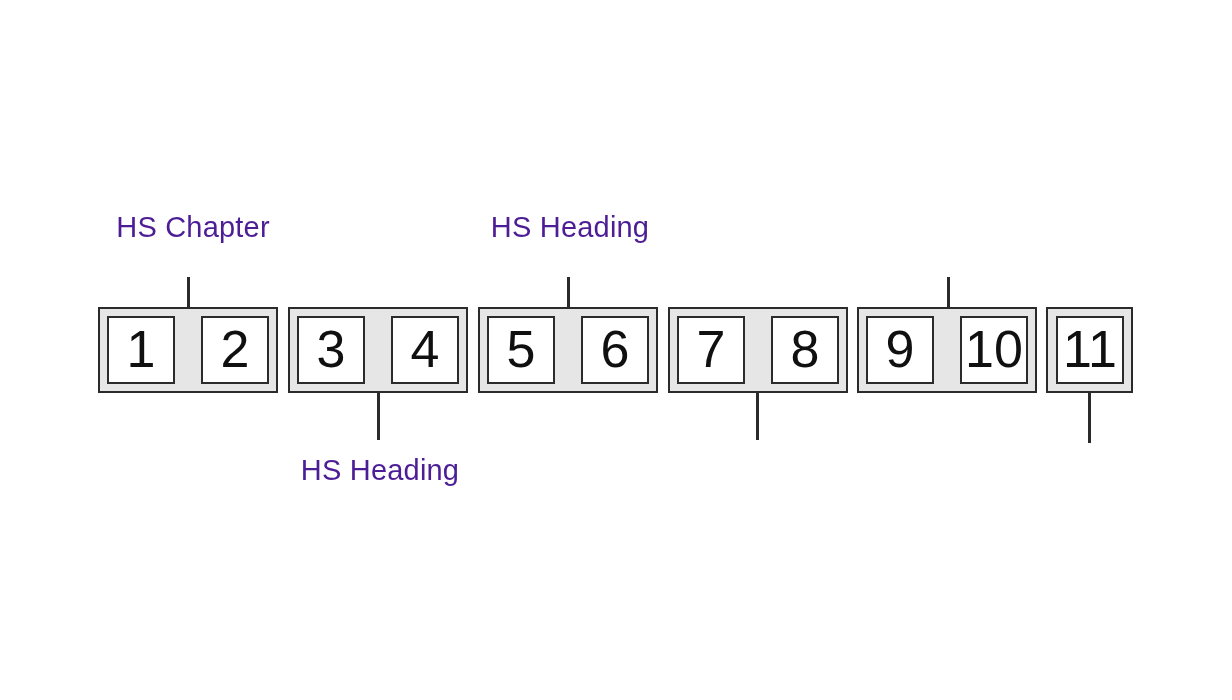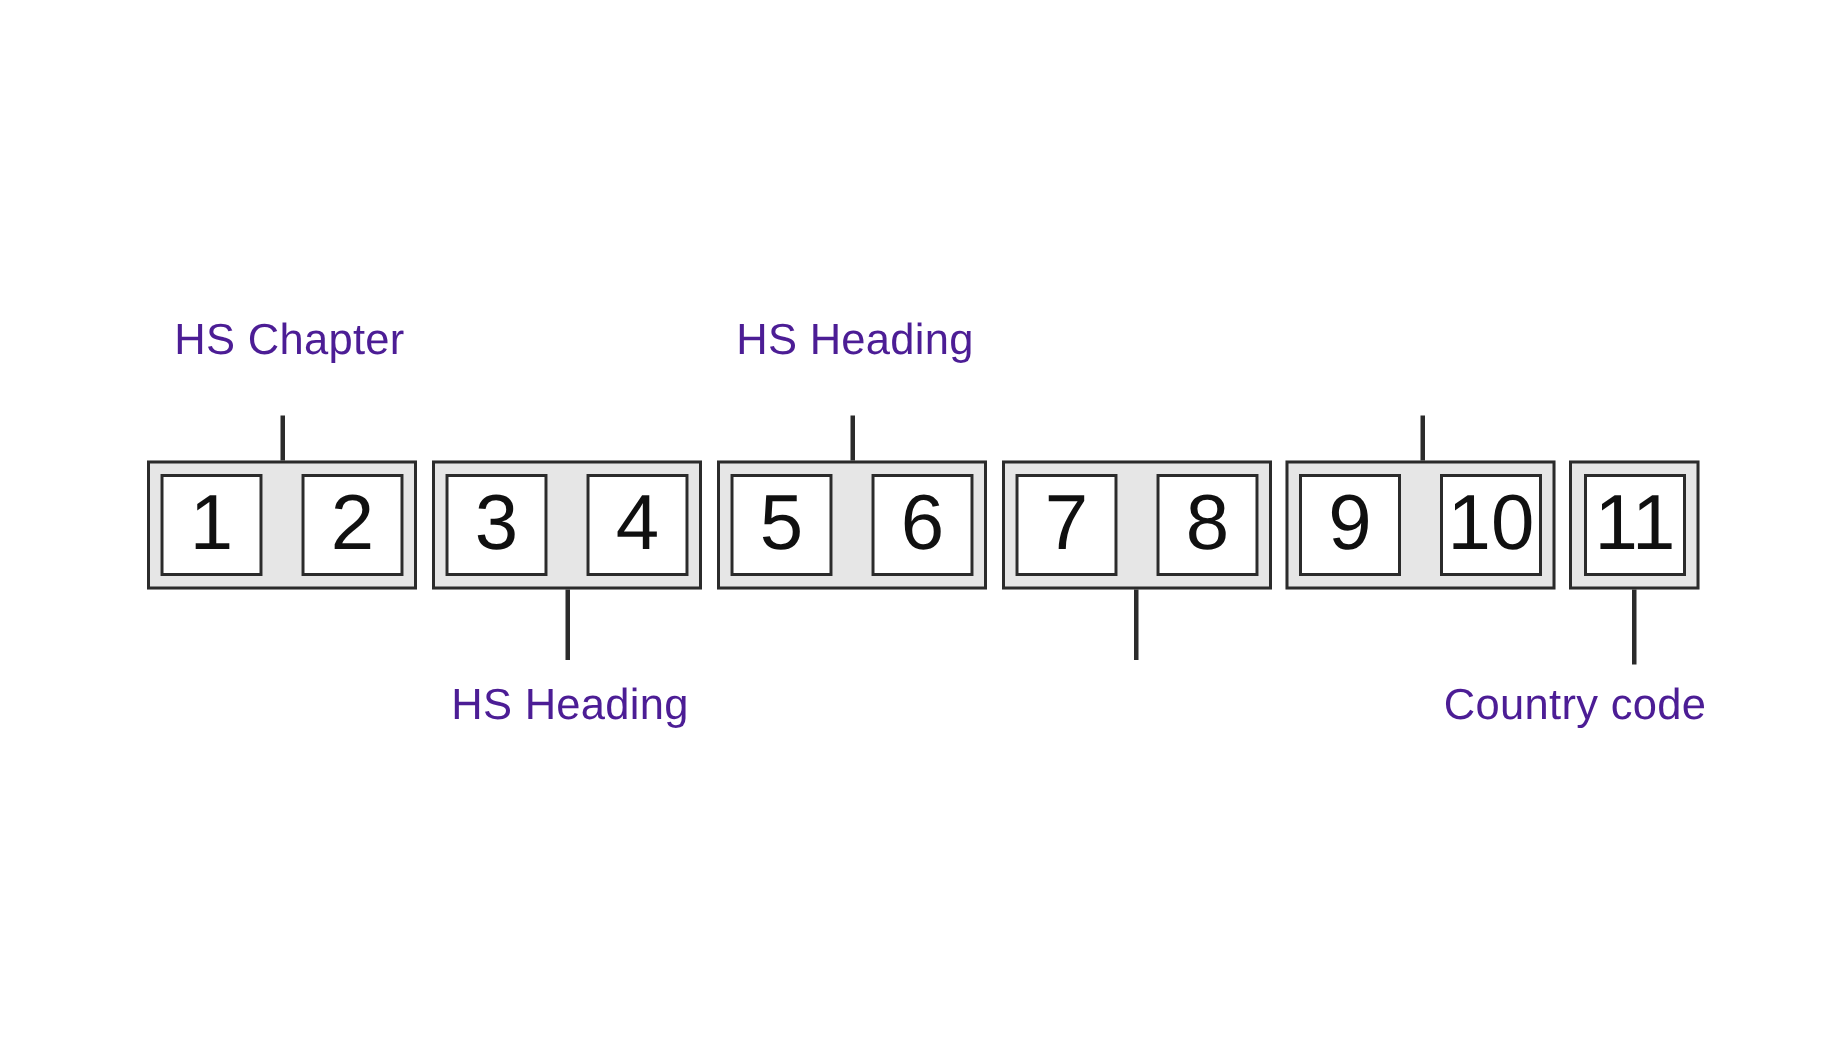--- a/index.html
+++ b/index.html
@@ -92,15 +92,14 @@
 
   <div class="group single" style="left:1046px; width:87px;">
     <div class="cell">11</div>
   </div>
 
   <div class="connector" style="left:377px; top:393px; height:47px;"></div>
   <div class="connector" style="left:756px; top:393px; height:47px;"></div>
   <div class="connector" style="left:1088px; top:393px; height:50px;"></div>
 
   <div class="dlabel" style="left:380px; top:454px;">HS Heading</div>
-  <div class="dlabel" style="left:1050px; top:454px;">Country code</div>
 
 </div>
 
 </body></html>

